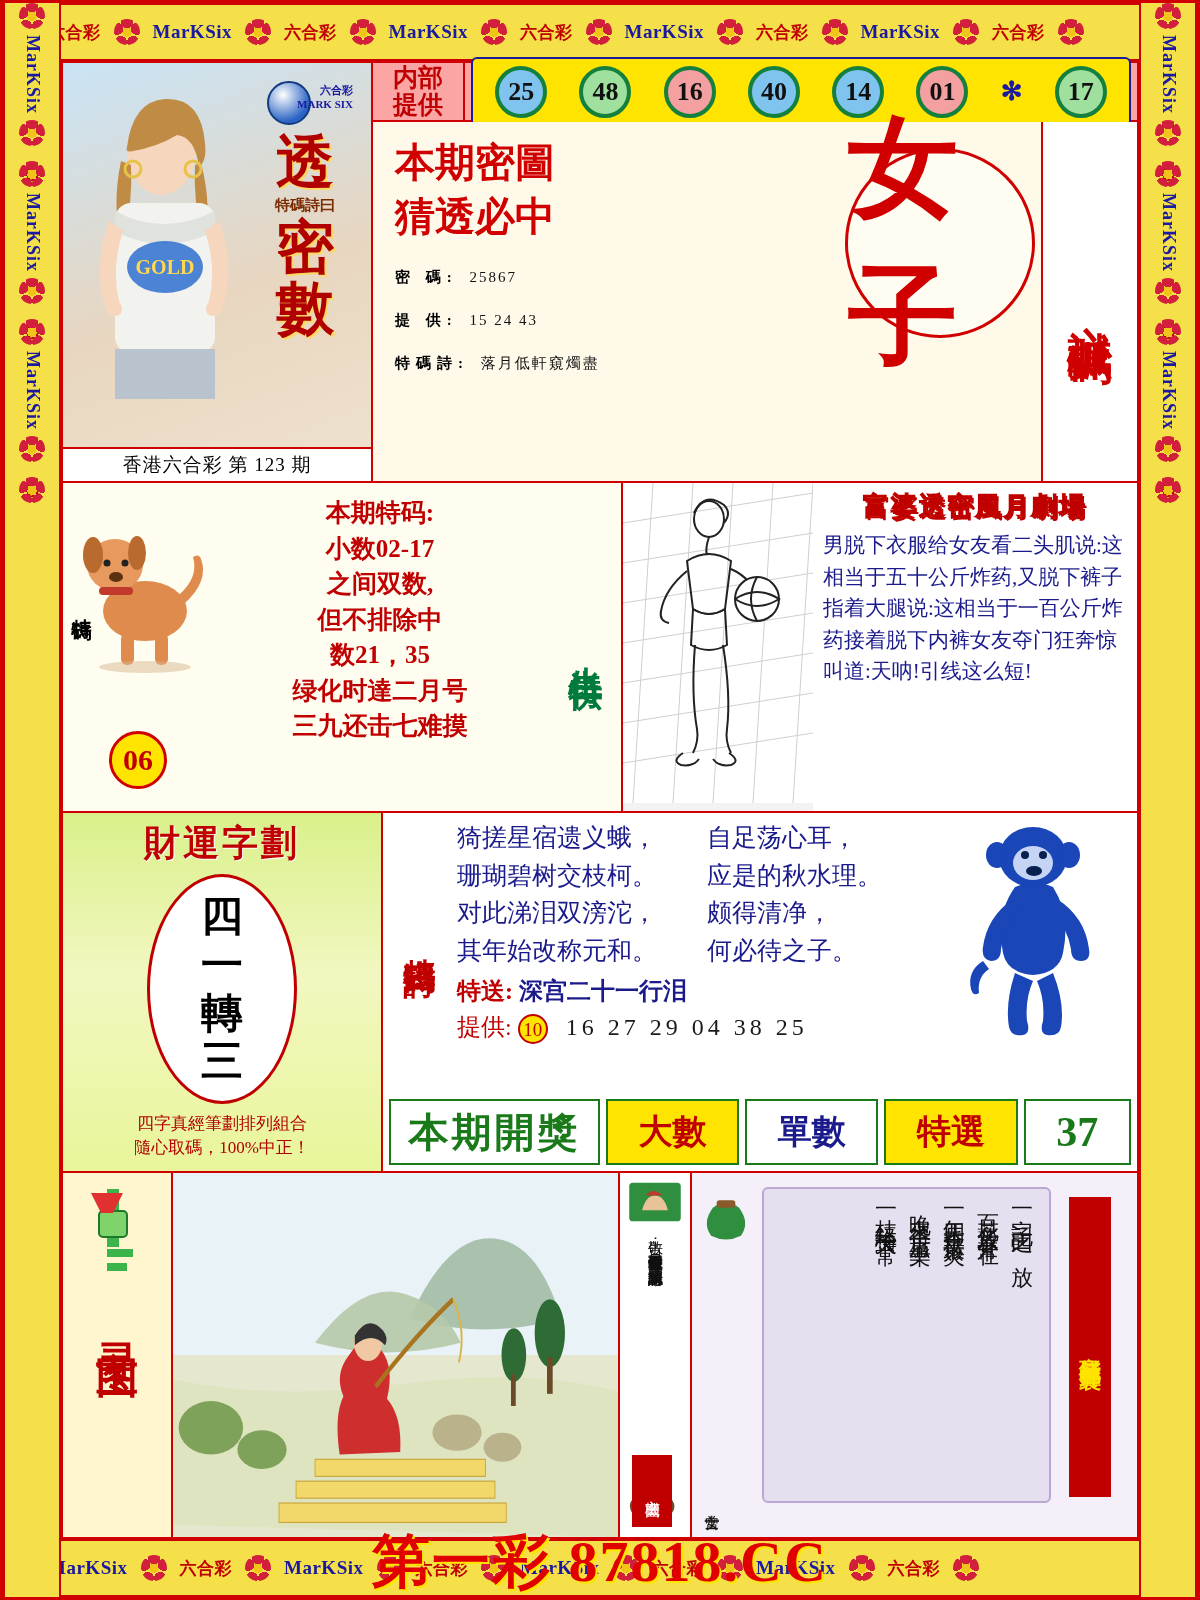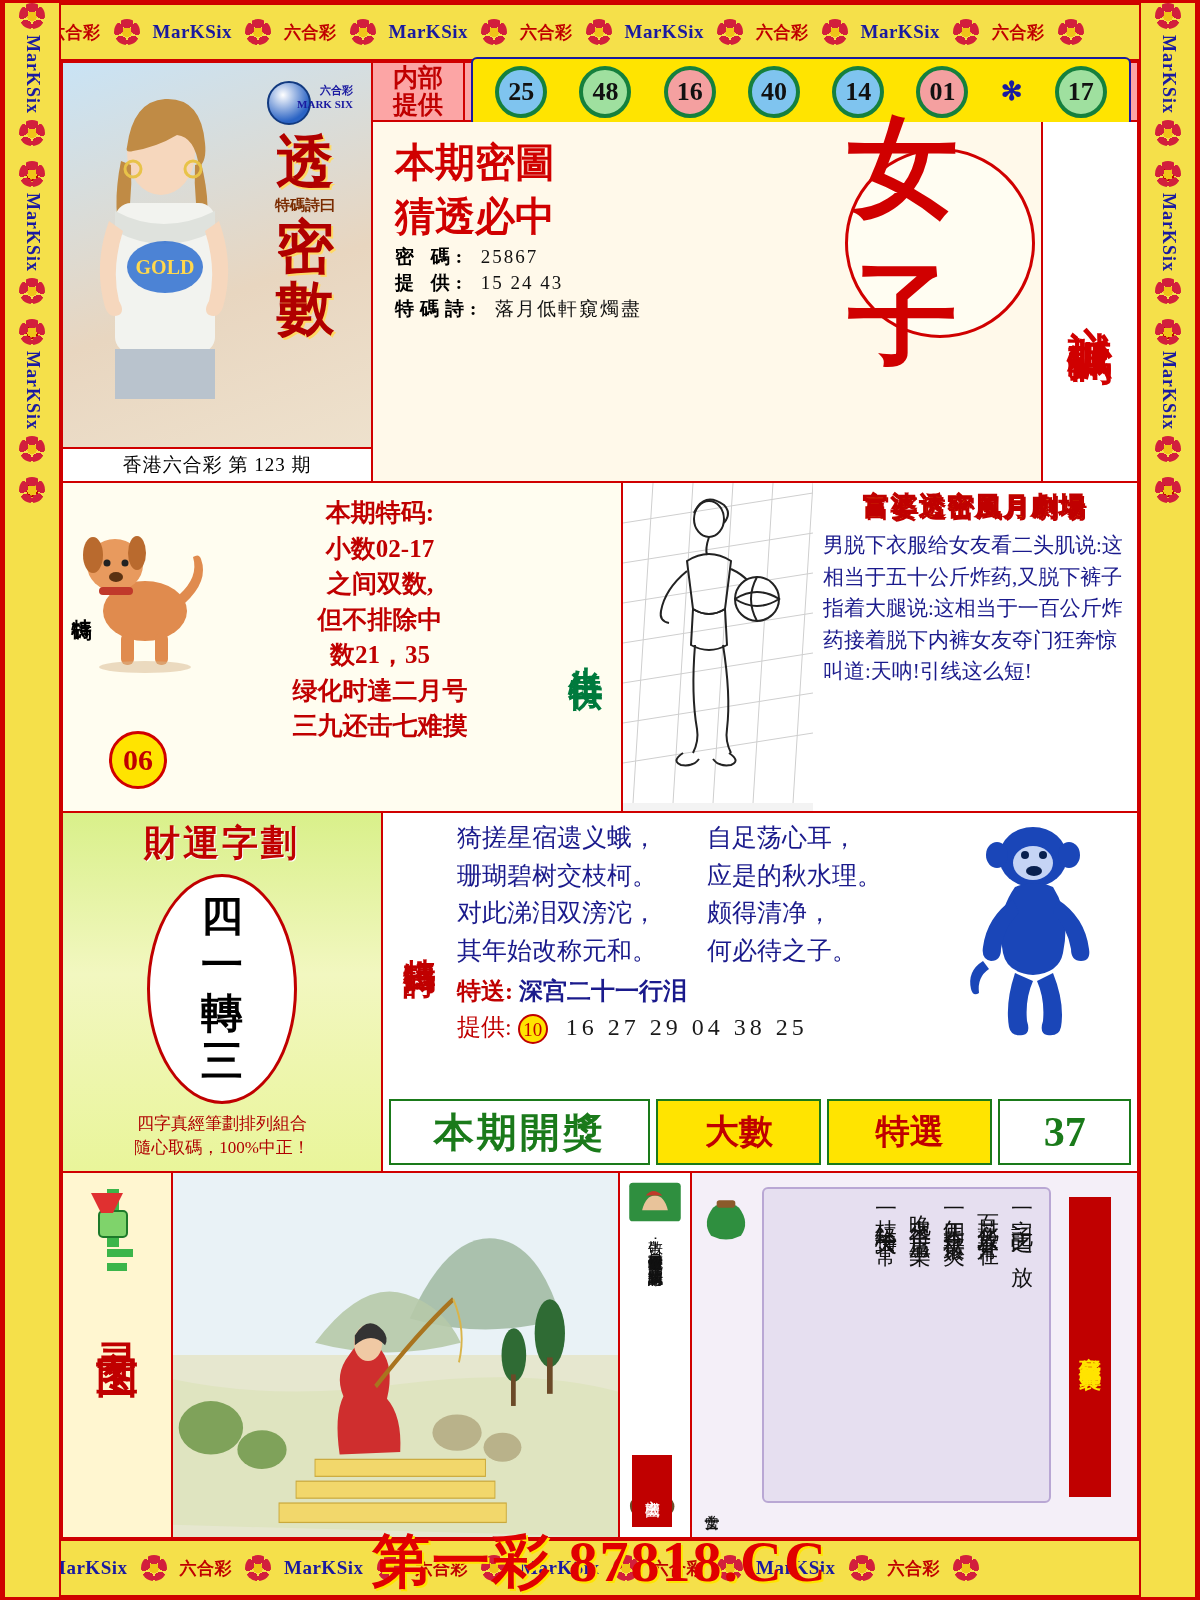--- a/index.html
+++ b/index.html
@@ -119,21 +119,21 @@
     border:4px solid #15803d; background:#fff;
   }
   .ball.blue{ background:#7fc4ef; }
   .ball.red{ background:#f4a0a0; }
   .ball.green{ background:#9fe09f; }
   .star{ font-size:26px; color:#1a1aa0; font-weight:bold; }
 
   .midbody{ flex:1; display:flex; background:#fff9ea; }
   .midtext{ flex:1; padding:14px 10px 6px 22px; }
   .bigred{ font-family:"Liberation Serif",serif; color:#d00000; font-size:40px; font-weight:bold; line-height:1.35; }
-  .kv{ font-family:"Liberation Serif",serif; font-size:19px; color:#111; margin-top:0; }
+  .kv{ font-family:"Liberation Serif",serif; font-size:15px; color:#111; margin-top:24px; }
   .kv b{ color:#000; font-weight:bold; letter-spacing:6px; }
   .kv span.val{ margin-left:8px; letter-spacing:2px; }
   .charCircle{
     width:190px; height:190px; border-radius:50%; border:3px solid #d00000;
     margin:26px 6px 0 0; display:flex; align-items:center; justify-content:center;
     background:#fffdf2;
   }
   .charCircle span{ font-family:Liberation Mono, monospace; font-size:110px; color:#d00000; font-weight:bold; }
   .rightSlogan{
     width:96px; border-left:2px solid #d00000; background:#ffffff;
@@ -589,20 +589,21 @@
                 <path d="M78 160 q-10 30-6 54 q2 10 14 8 q8-2 4-14 q-2-22 6-40z"></path>
                 <path d="M116 160 q12 30 8 54 q-2 10-14 8 q-8-2-4-14 q2-22-6-40z"></path>
                 <path d="M46 148 q-16 10-12 28 q2 8 8 4 q-2-16 10-24z"></path>
               </g>
             </svg>
           </div>
         </div>
         <div class="drawBar">
           <div class="drawCell main">本期開獎</div>
           <div class="drawCell c1">大數</div>
+          <div class="drawCell c2">單數</div>
           <div class="drawCell c3">特選</div>
           <div class="drawCell c4">37</div>
         </div>
       </div>
     </div>
 
     <div class="row4">
 
       <div class="treasure">
         <svg viewBox="0 0 80 120" width="80" height="120">

